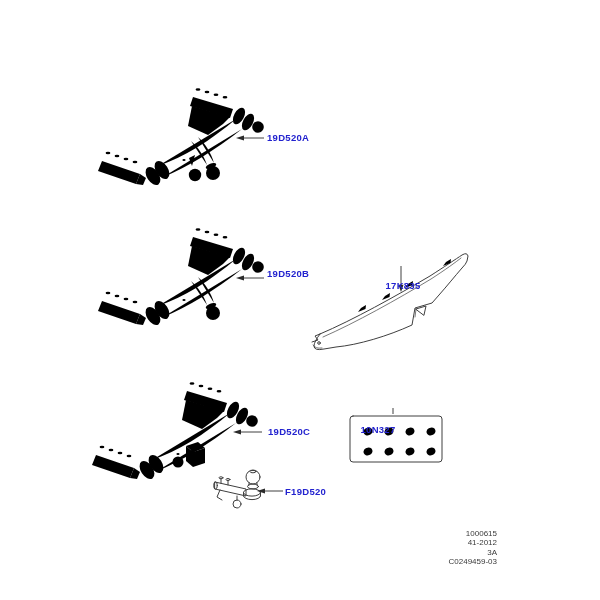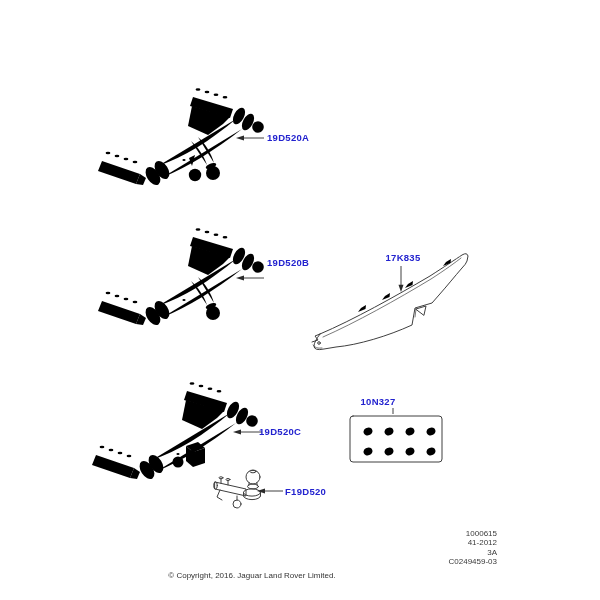--- a/index.html
+++ b/index.html
@@ -13,21 +13,21 @@
     stroke-linecap:round; stroke-linejoin:round;
   }
   .art .thin { stroke-width:.7; }
   .overlay { position:absolute; left:0; top:0; pointer-events:none; }
   .leader { stroke:#2a2a2a; stroke-width:.9; fill:none; }
   .leader-arrow { fill:#2a2a2a; stroke:none; }
   .callout {
     position:absolute; font-weight:bold; font-size:9.5px;
     letter-spacing:.3px; color:#2222cf; white-space:nowrap; cursor:pointer;
   }
-  .callout.centered { transform:translateX(-50%); }
+  .callout.centered { transform:translateX(-50%);margin-top:28px; }
   .refblock {
     position:absolute; left:405px; top:529px; width:92px; text-align:right;
     font-size:8px; line-height:9.3px; color:#3a3a3a;
   }
   .copyright {
     position:absolute; left:0; right:0; top:571px; text-align:center;
     font-size:8px; color:#333333;
   }
   .boltbox { position:absolute; }
 </style>
@@ -200,28 +200,27 @@
     <g>
       <path class="leader" d="M265,491 H283"></path>
       <polygon class="leader-arrow" points="257,491 265,488.6 265,493.4"></polygon>
     </g>
     <g>
       <path class="leader" d="M393,408 V414"></path>
     </g>
   </svg>
 
   <div class="callout" style="left:267px; top:132px">19D520A</div>
-  <div class="callout" style="left:267px; top:257px">19D520B</div>
+  <div class="callout" style="left:267px; top:268px">19D520B</div>
   <div class="callout centered" style="left:403px; top:252px">17K835</div>
-  <div class="callout" style="left:259px; top:426px">19D520C</div>
+  <div class="callout" style="left:268px; top:426px">19D520C</div>
   <div class="callout centered" style="left:378px; top:396px">10N327</div>
   <div class="callout" style="left:285px; top:486px">F19D520</div>
 
   <div class="refblock">
     <div>1000615</div>
     <div>41-2012</div>
     <div>3A</div>
     <div>C0249459-03</div>
   </div>
 
-  <div class="copyright">© Copyright, 2016. Jaguar Land Rover Limited.</div>
 
 </div>
 
 </body></html>

